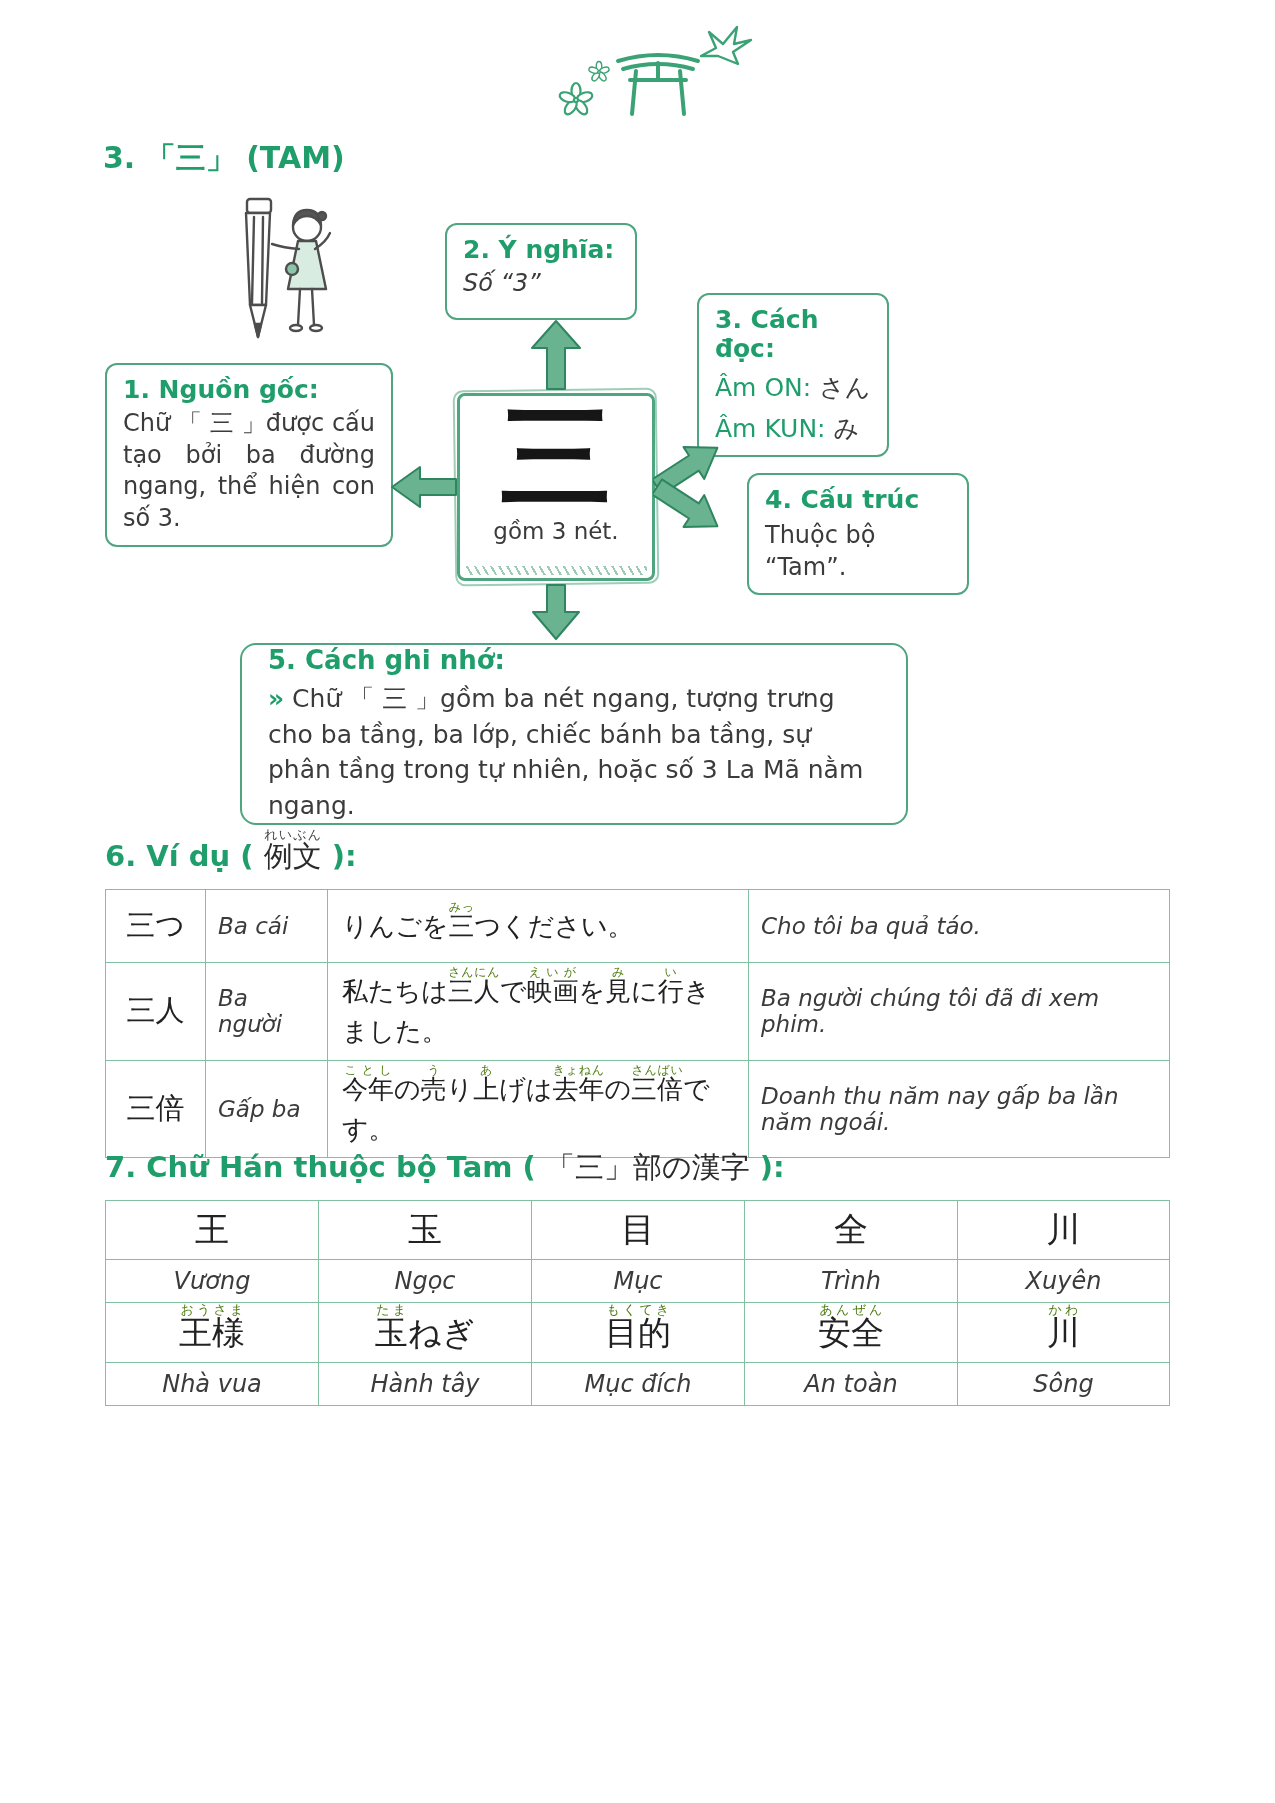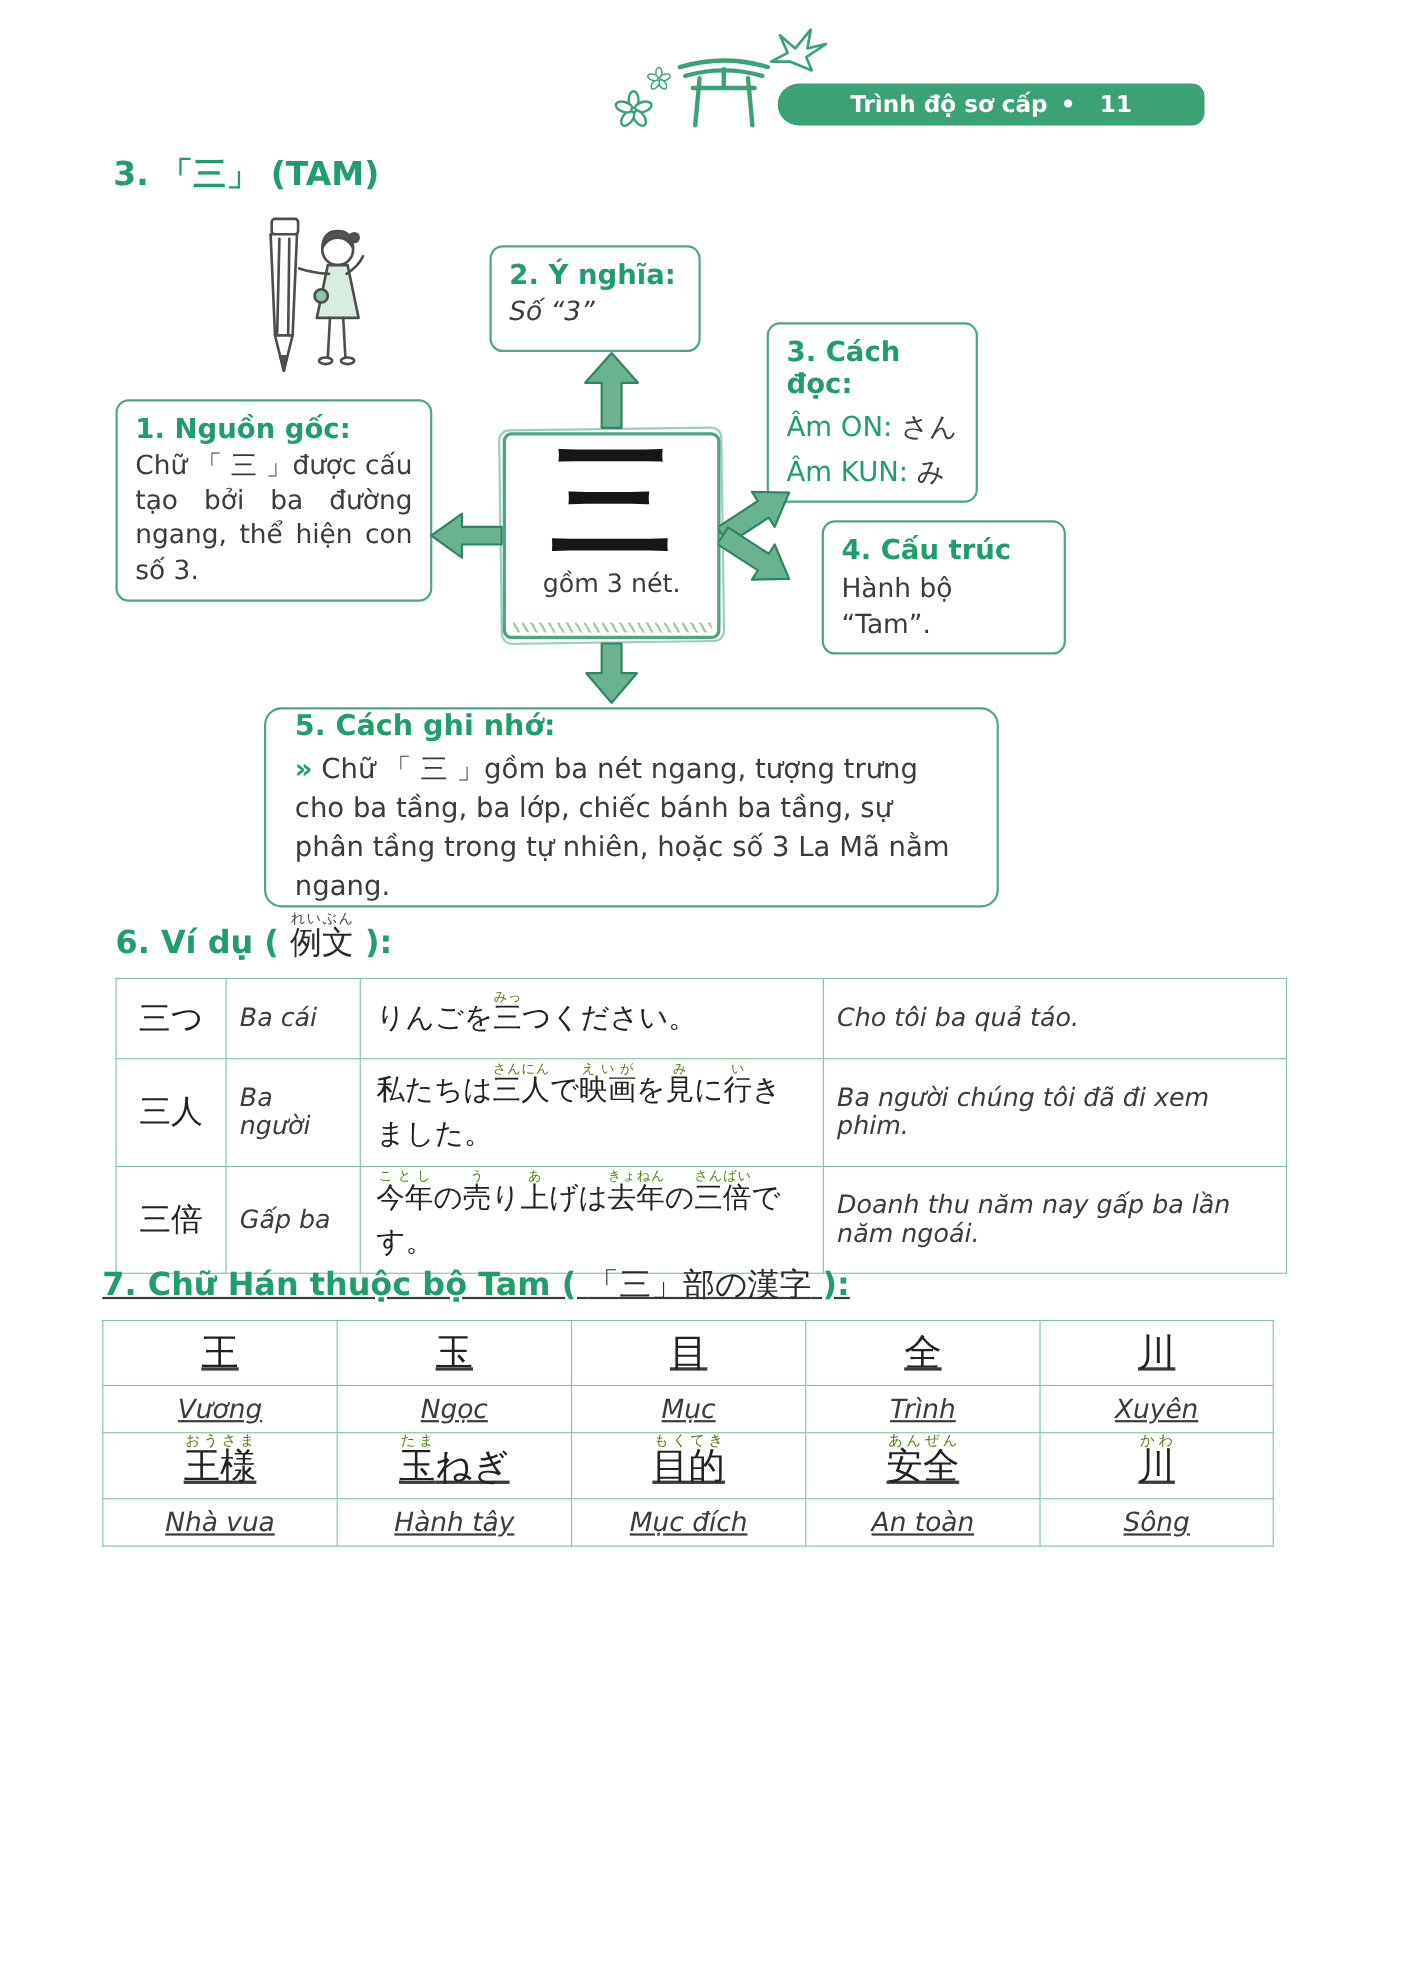--- a/index.html
+++ b/index.html
@@ -72,21 +72,21 @@
   }
   .kanji-big{font-size:112px;line-height:1.05;font-weight:bold;color:#161616;margin-top:2px;}
   .kanji-caption{font-size:23px;color:var(--text);margin-top:2px;}
   .arrow{position:absolute;}
   .arrow polygon,.arrow g polygon{fill:var(--arrow-fill);stroke:var(--arrow-stroke);stroke-width:2;stroke-linejoin:round;}
   
   .section-title{margin:0;font-size:29px;font-weight:bold;color:var(--green);}
   .jp-title{color:#2b2b2b;font-weight:normal;font-size:29px;}
   .jp-title rt{font-size:13px;color:#444;font-weight:normal;}
   .examples{position:absolute;left:105px;top:828px;width:1065px;}
-  .radicals{position:absolute;left:93px;top:1148px;width:1065px;text-decoration:underline;}
+  .radicals{position:absolute;left:105px;top:1148px;width:1065px;}
   table{border-collapse:collapse;width:1065px;margin-top:12px;background:#fff;}
   td{border:1.6px solid var(--table-border);vertical-align:middle;}
   .ex-table .word{font-size:29px;text-align:center;color:#222;padding:16px 4px;}
   .ex-table .viet{font-size:23px;font-style:italic;padding:8px 12px;}
   .ex-table .jp-sentence{font-size:26px;padding:8px 14px;line-height:1.55;color:#222;}
   .ex-table .jp-sentence ruby rt,.rad-example ruby rt{font-size:12px;color:#4d7c0f;}
   .rad-kanji{font-family:"DejaVu Serif","Liberation Serif",serif;font-size:34px;text-align:center;color:#222;padding:6px 4px;}
   .rad-viet{font-size:24px;font-style:italic;text-align:center;padding:7px 4px;}
   .rad-example{font-family:"DejaVu Serif","Liberation Serif",serif;font-size:33px;text-align:center;color:#222;padding:6px 4px;line-height:1.35;}
   .rad-example ruby rt{font-family:"DejaVu Sans","Liberation Sans",sans-serif;font-size:13px;}
@@ -119,25 +119,20 @@
     <path d="M5 17 Q45 5 85 17"></path>
     <path d="M10 25 Q45 15 80 25"></path>
     <line x1="17" y1="36" x2="73" y2="36"></line>
     <line x1="45" y1="19" x2="45" y2="36"></line>
     <line x1="23" y1="27" x2="19" y2="70"></line>
     <line x1="67" y1="27" x2="71" y2="70"></line>
   </svg>
   <svg class="hdr-icon icon-crane" viewBox="0 0 58 46" fill="none" stroke-width="2.4" stroke-linejoin="round">
     <path d="M5 32 L20 24 L13 8 L27 20 L41 3 L38 20 L55 16 L37 28 L42 40 L22 32 Z"></path>
   </svg>
-  <div class="banner">
-    <span>Trình độ sơ cấp</span>
-    <span>•</span>
-    <span class="pgnum">11</span>
-  </div>
 
   <h1 class="title">3. 「三」 (TAM)</h1>
 
   <div class="diagram">
 
     <svg class="girl" viewBox="0 0 135 175">
       <g fill="#ffffff" stroke="#4d4d4d" stroke-width="2.4" stroke-linejoin="round" stroke-linecap="round">
         <rect x="35" y="12" width="24" height="14" rx="3"></rect>
         <polygon points="34,26 58,26 54,118 38,118"></polygon>
         <polygon points="38,118 54,118 46,150"></polygon>
@@ -175,21 +170,21 @@
         <span class="read-value">さん</span>
       </div>
       <div class="read-line">
         <span class="read-label">Âm KUN:</span>
         <span class="read-value">み</span>
       </div>
     </div>
 
     <div class="box box-structure">
       <h3>4. Cấu trúc</h3>
-      <p class="body">Hành bộ “Tam”.</p>
+      <p class="body">Thuộc bộ “Tam”.</p>
     </div>
 
     <div class="center-box">
       <div class="kanji-big">三</div>
       <div class="kanji-caption">gồm 3 nét.</div>
     </div>
 
     <svg class="arrow" style="left:530px;top:134px;width:52px;height:72px;" viewBox="0 0 52 72">
       <polygon points="26,2 50,29 35,29 35,70 17,70 17,29 2,29"></polygon>
     </svg>

